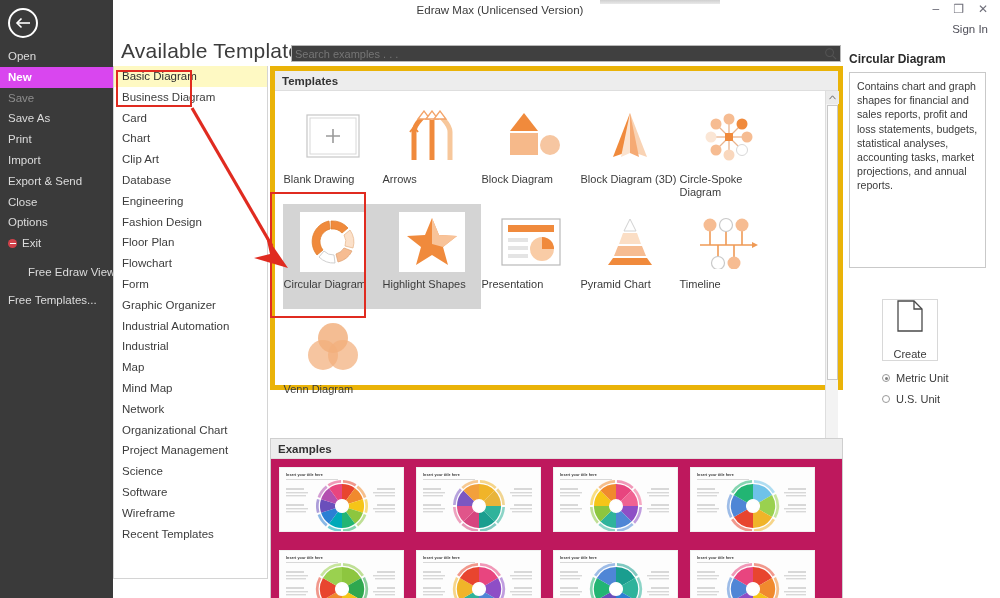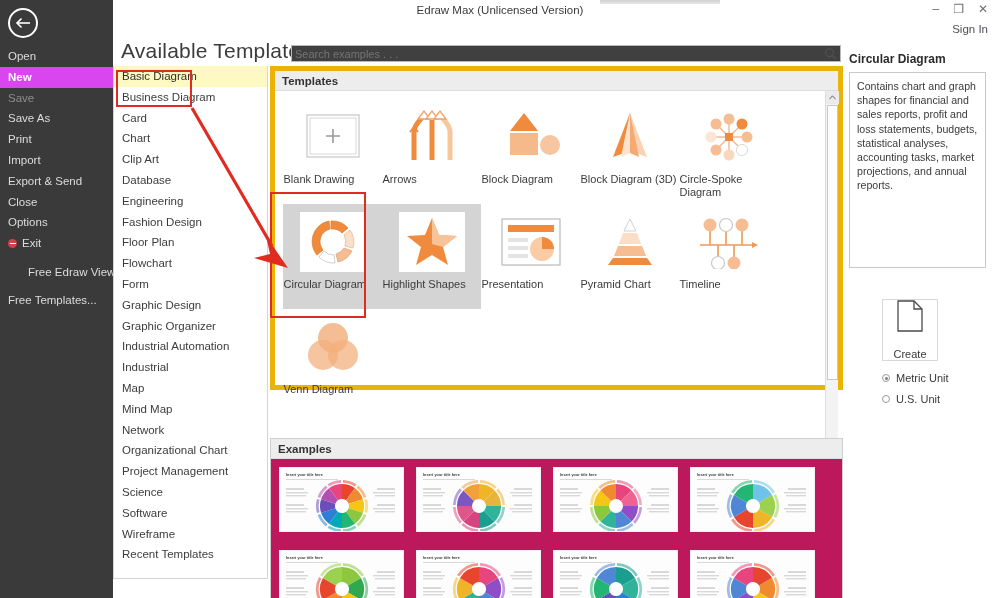--- a/index.html
+++ b/index.html
@@ -176,21 +176,20 @@
     <div class="cat-item">Business Diagram</div>
     <div class="cat-item">Card</div>
     <div class="cat-item">Chart</div>
     <div class="cat-item">Clip Art</div>
     <div class="cat-item">Database</div>
     <div class="cat-item">Engineering</div>
     <div class="cat-item">Fashion Design</div>
     <div class="cat-item">Floor Plan</div>
     <div class="cat-item">Flowchart</div>
     <div class="cat-item">Form</div>
-    <div class="cat-item">Graphic Design</div>
     <div class="cat-item">Graphic Organizer</div>
     <div class="cat-item">Industrial Automation</div>
     <div class="cat-item">Industrial</div>
     <div class="cat-item">Map</div>
     <div class="cat-item">Mind Map</div>
     <div class="cat-item">Network</div>
     <div class="cat-item">Organizational Chart</div>
     <div class="cat-item">Project Management</div>
     <div class="cat-item">Science</div>
     <div class="cat-item">Software</div>

